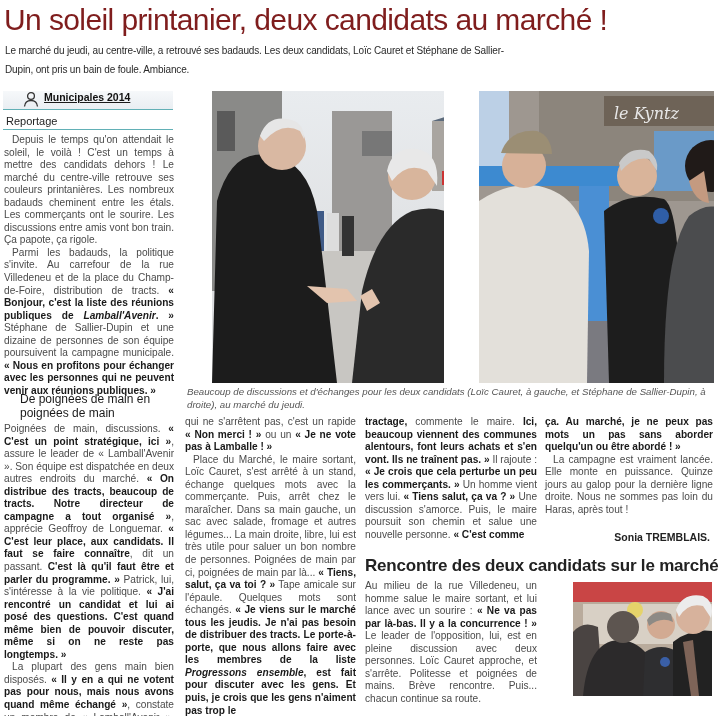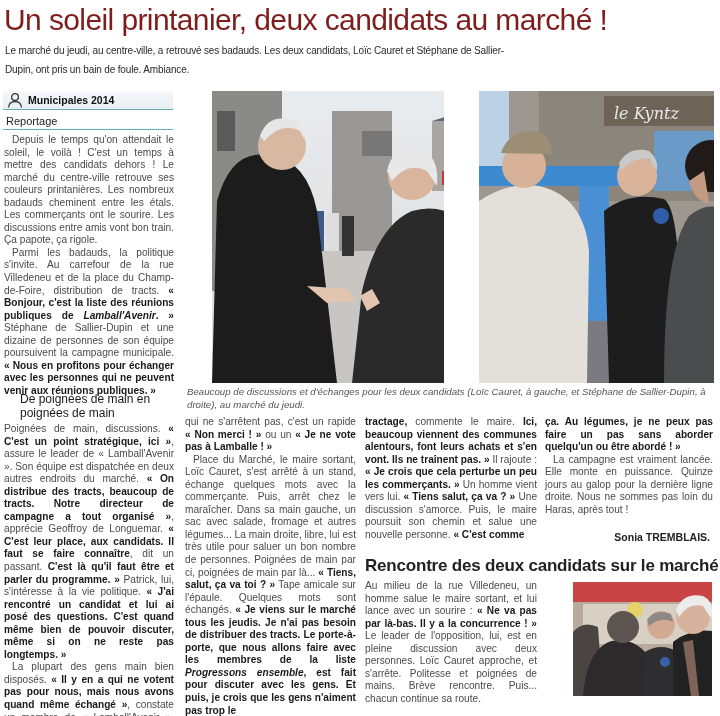--- a/index.html
+++ b/index.html
@@ -2,21 +2,21 @@
 <html><head>
 <meta charset="utf-8">
 <style>
   * { box-sizing: border-box; margin: 0; padding: 0; }
   html, body { width: 720px; height: 716px; background: #ffffff; overflow: hidden; }
   body { font-family: "Liberation Sans", sans-serif; color: #1a1a1a; position: relative; }
 
   .headline { position: absolute; left: 4px; top: 2px; width: 716px; font-size: 30px; line-height: 36px; font-weight: normal; letter-spacing: -0.6px; color: #7f1d1d; }
   .chapo { position: absolute; left: 5px; top: 41px; width: 520px; font-size: 10px; line-height: 19px; color: #2a2a2a; letter-spacing: -0.15px; }
 
-  .rubric { position: absolute; left: 3px; top: 91px; width: 170px; height: 19px; background: linear-gradient(#f6f8fa, #e9eef2); border-bottom: 1px solid #62b0b6; display: flex; align-items: center; padding-left: 4px; }
+  .rubric { position: absolute; left: 3px; top: 91px; width: 170px; height: 19px; background: linear-gradient(#f6f8fa, #e9eef2); border-bottom: 1px solid #62b0b6; display: flex; align-items: flex-start; padding-left: 20px; text-decoration: underline; }
   .rubric svg { width: 16px; height: 16px; margin-right: 5px; }
   .rubric .label { font-size: 10.5px; font-weight: bold; color: #111; }
   .section { position: absolute; left: 3px; top: 112px; width: 170px; height: 18px; border-bottom: 1px solid #62b0b6; font-size: 11px; color: #222; padding-left: 3px; line-height: 18px; }
 
   .col { position: absolute; font-size: 10.15px; line-height: 12.55px; color: #4a4a4a; text-align: justify; }
   .col p { text-indent: 8px; }
   .col p.noindent { text-indent: 0; }
   .col b { color: #1a1a1a; font-weight: bold; }
   .col i { font-style: italic; }
 
@@ -116,21 +116,21 @@
 <div class="col" style="left:185px; top:416px; width:171px;">
   <p class="noindent"><span>qui ne s'arrêtent pas, c'est un rapide </span><b>« Non merci ! »</b><span> ou un </span><b>« Je ne vote pas à Lamballe ! »</b></p>
   <p><span>Place du Marché, le maire sortant, Loïc Cauret, s'est arrêté à un stand, échange quelques mots avec la commerçante. Puis, arrêt chez le maraîcher. Dans sa main gauche, un sac avec salade, fromage et autres légumes... La main droite, libre, lui est très utile pour saluer un bon nombre de personnes. Poignées de main par ci, poignées de main par là... </span><b>« Tiens, salut, ça va toi ? »</b><span> Tape amicale sur l'épaule. Quelques mots sont échangés. </span><b>« Je viens sur le marché tous les jeudis. Je n'ai pas besoin de distribuer des tracts. Le porte-à-porte, que nous allons faire avec les membres de la liste </b><b><i>Progressons ensemble</i></b><b>, est fait pour discuter avec les gens. Et puis, je crois que les gens n'aiment pas trop le</b></p>
 </div>
 
 <div class="col" style="left:365px; top:416px; width:172px;">
   <p class="noindent"><b>tractage,</b><span> commente le maire. </span><b>Ici, beaucoup viennent des communes alentours, font leurs achats et s'en vont. Ils ne traînent pas. »</b><span> Il rajoute : </span><b>« Je crois que cela perturbe un peu les commerçants. »</b><span> Un homme vient vers lui. </span><b>« Tiens salut, ça va ? »</b><span> Une discussion s'amorce. Puis, le maire poursuit son chemin et salue une nouvelle personne. </span><b>« C'est comme</b></p>
 </div>
 
 <div class="col" style="left:545px; top:416px; width:168px;">
-  <p class="noindent"><b>ça. Au légumes, je ne peux pas faire un pas sans aborder quelqu'un ou être abordé ! »</b></p>
+  <p class="noindent"><b>ça. Au marché, je ne peux pas mots un pas sans aborder quelqu'un ou être abordé ! »</b></p>
   <p>La campagne est vraiment lancée. Elle monte en puissance. Quinze jours au galop pour la dernière ligne droite. Nous ne sommes pas loin du Haras, après tout !</p>
 </div>
 
 <div class="signature">Sonia TREMBLAIS.</div>
 
 <h2 class="box-title">Rencontre des deux candidats sur le marché</h2>
 <div class="col" style="left:365px; top:580px; width:172px;">
   <p class="noindent"><span>Au milieu de la rue Villedeneu, un homme salue le maire sortant, et lui lance avec un sourire : </span><b>« Ne va pas par là-bas. Il y a la concurrence ! »</b><span> Le leader de l'opposition, lui, est en pleine discussion avec deux personnes. Loïc Cauret approche, et s'arrête. Politesse et poignées de mains. Brève rencontre. Puis... chacun continue sa route.</span></p>
 </div>
 

